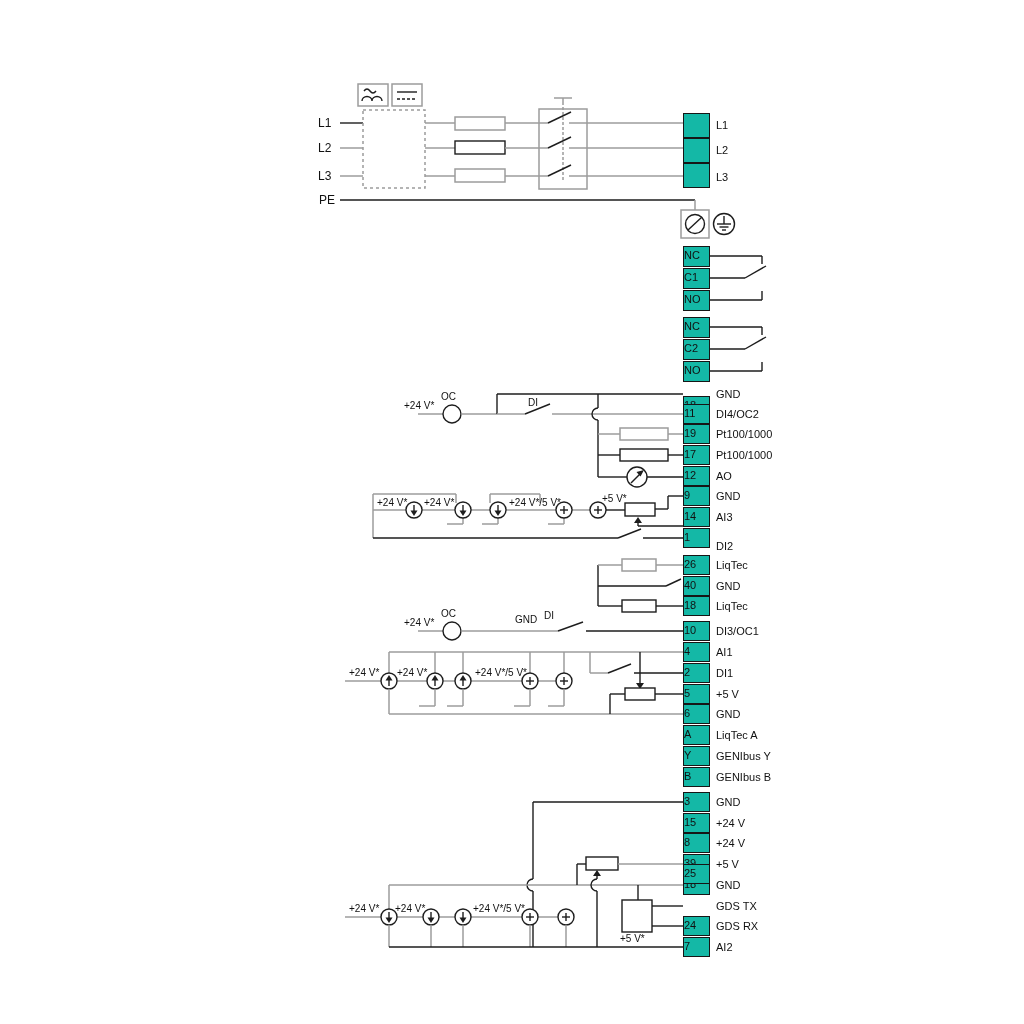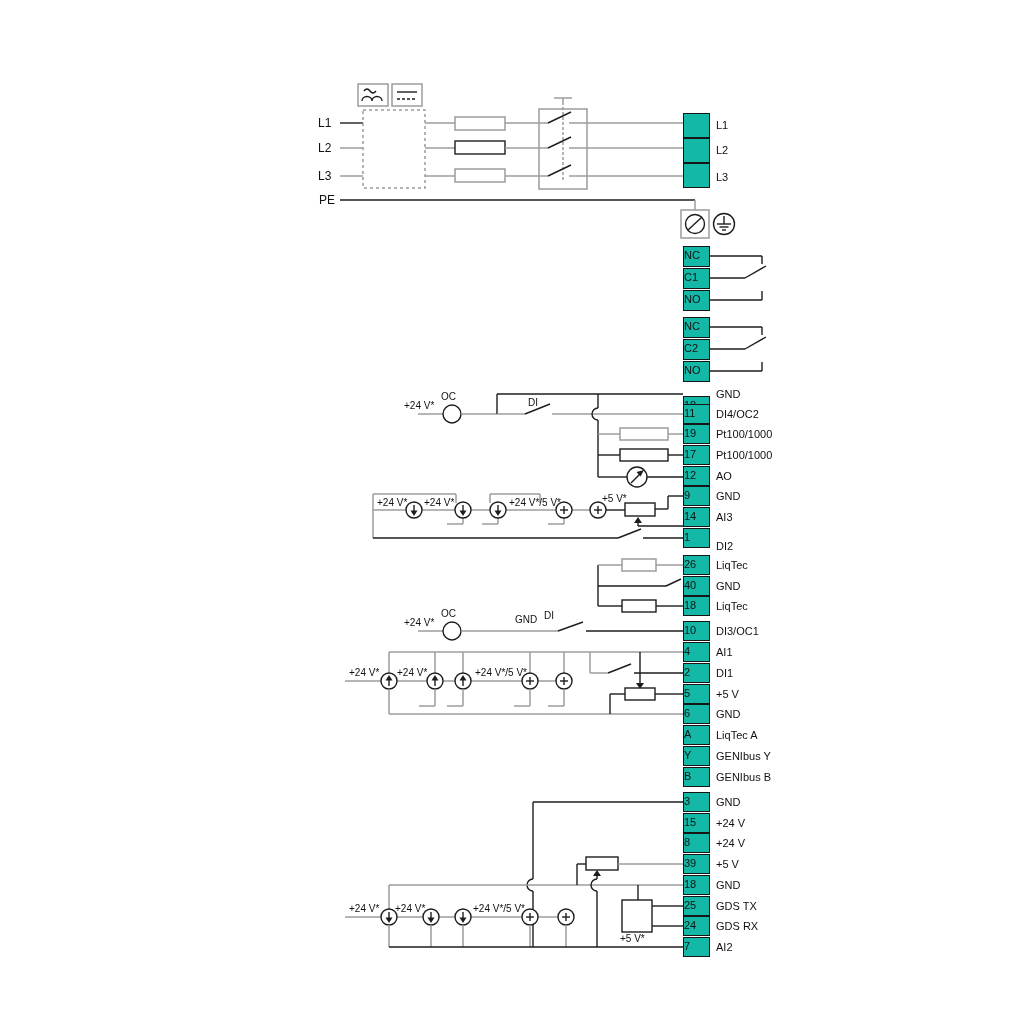--- a/index.html
+++ b/index.html
@@ -352,21 +352,21 @@
   <div class="tbox" style="top:792px">3</div>
   <div class="tlabel" style="top:796px">GND</div>
   <div class="tbox" style="top:813px">15</div>
   <div class="tlabel" style="top:817px">+24 V</div>
   <div class="tbox" style="top:833px">8</div>
   <div class="tlabel" style="top:837px">+24 V</div>
   <div class="tbox" style="top:854px">39</div>
   <div class="tlabel" style="top:858px">+5 V</div>
   <div class="tbox" style="top:875px">18</div>
   <div class="tlabel" style="top:879px">GND</div>
-  <div class="tbox" style="top:896px">25</div>
+  <div class="tbox" style="top:864px">25</div>
   <div class="tlabel" style="top:900px">GDS TX</div>
   <div class="tbox" style="top:916px">24</div>
   <div class="tlabel" style="top:920px">GDS RX</div>
   <div class="tbox" style="top:937px">7</div>
   <div class="tlabel" style="top:941px">AI2</div>
 
   <div class="ann" style="left:404px;top:400px">+24 V*</div>
   <div class="ann" style="left:441px;top:391px">OC</div>
   <div class="ann" style="left:528px;top:397px">DI</div>
 

